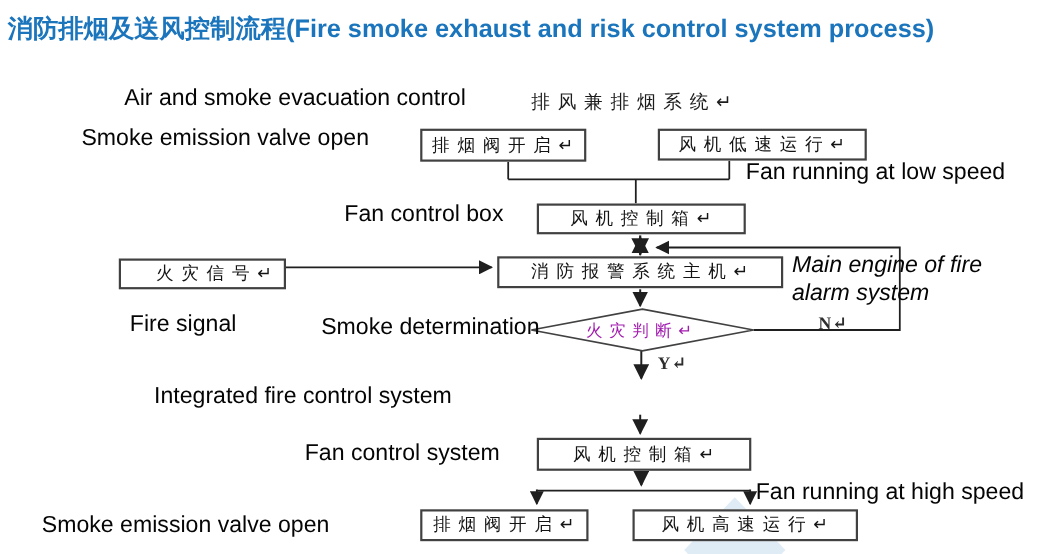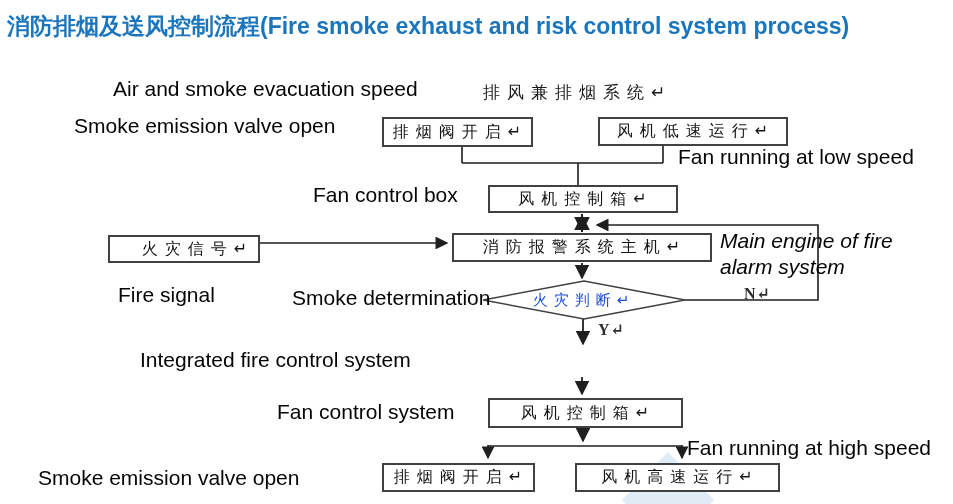--- a/index.html
+++ b/index.html
@@ -20,21 +20,21 @@
     position:absolute;z-index:3;font-size:17px;color:#1c1c1c;letter-spacing:7px;white-space:nowrap;
   }
   .node{
     position:absolute;z-index:2;background:#ffffff;border:2px solid #414141;
     box-sizing:border-box;display:flex;align-items:center;justify-content:center;
     font-size:16px;color:#141414;letter-spacing:7px;white-space:nowrap;
     padding-left:6px;
   }
   .diamond-label{
     position:absolute;z-index:3;text-align:center;
-    font-size:15px;color:#1d4ed8;letter-spacing:6px;white-space:nowrap;
+    font-size:15px;color:#a21caf;letter-spacing:6px;white-space:nowrap;
   }
   .yn{
     position:absolute;z-index:3;
     font-family:"Liberation Serif","DejaVu Serif",serif;
     font-weight:bold;font-size:16px;color:#2e2e2e;letter-spacing:1px;white-space:nowrap;
   }
 </style>
 </head>
 <body>
 
@@ -67,21 +67,21 @@
     <path d="M583,428 V441" fill="none" stroke="#1f1f1f" stroke-width="1.8" marker-end="url(#ah)"></path>
     <path d="M488,446 H682" fill="none" stroke="#1f1f1f" stroke-width="1.6"></path>
     <path d="M488,445 V458" fill="none" stroke="#1f1f1f" stroke-width="1.6" marker-end="url(#ah)"></path>
     <path d="M682,445 V458" fill="none" stroke="#1f1f1f" stroke-width="1.6" marker-end="url(#ah)"></path>
 
     <polygon points="483,300 584,281 685,300 584,319" fill="#ffffff" stroke="#414141" stroke-width="1.5"></polygon>
   </svg>
 
   <div class="title">消防排烟及送风控制流程(Fire smoke exhaust and risk control system process)</div>
 
-  <div class="lbl" style="left:113px;top:77px;">Air and smoke evacuation speed</div>
+  <div class="lbl" style="left:113px;top:77px;">Air and smoke evacuation control</div>
   <div class="cjk-label" style="left:483px;top:81px;">排风兼排烟系统↵</div>
   <div class="lbl" style="left:74px;top:114px;">Smoke emission valve open</div>
   <div class="lbl" style="left:678px;top:145px;">Fan running at low speed</div>
   <div class="lbl" style="left:313px;top:183px;">Fan control box</div>
   <div class="lbl" style="left:118px;top:283px;">Fire signal</div>
   <div class="lbl" style="left:292px;top:286px;">Smoke determination</div>
   <div class="lbl wrap" style="left:720px;top:228px;width:225px;">Main engine of fire alarm system</div>
   <div class="lbl" style="left:140px;top:348px;">Integrated fire control system</div>
   <div class="lbl" style="left:687px;top:436px;">Fan running at high speed</div>
   <div class="lbl" style="left:277px;top:400px;">Fan control system</div>

